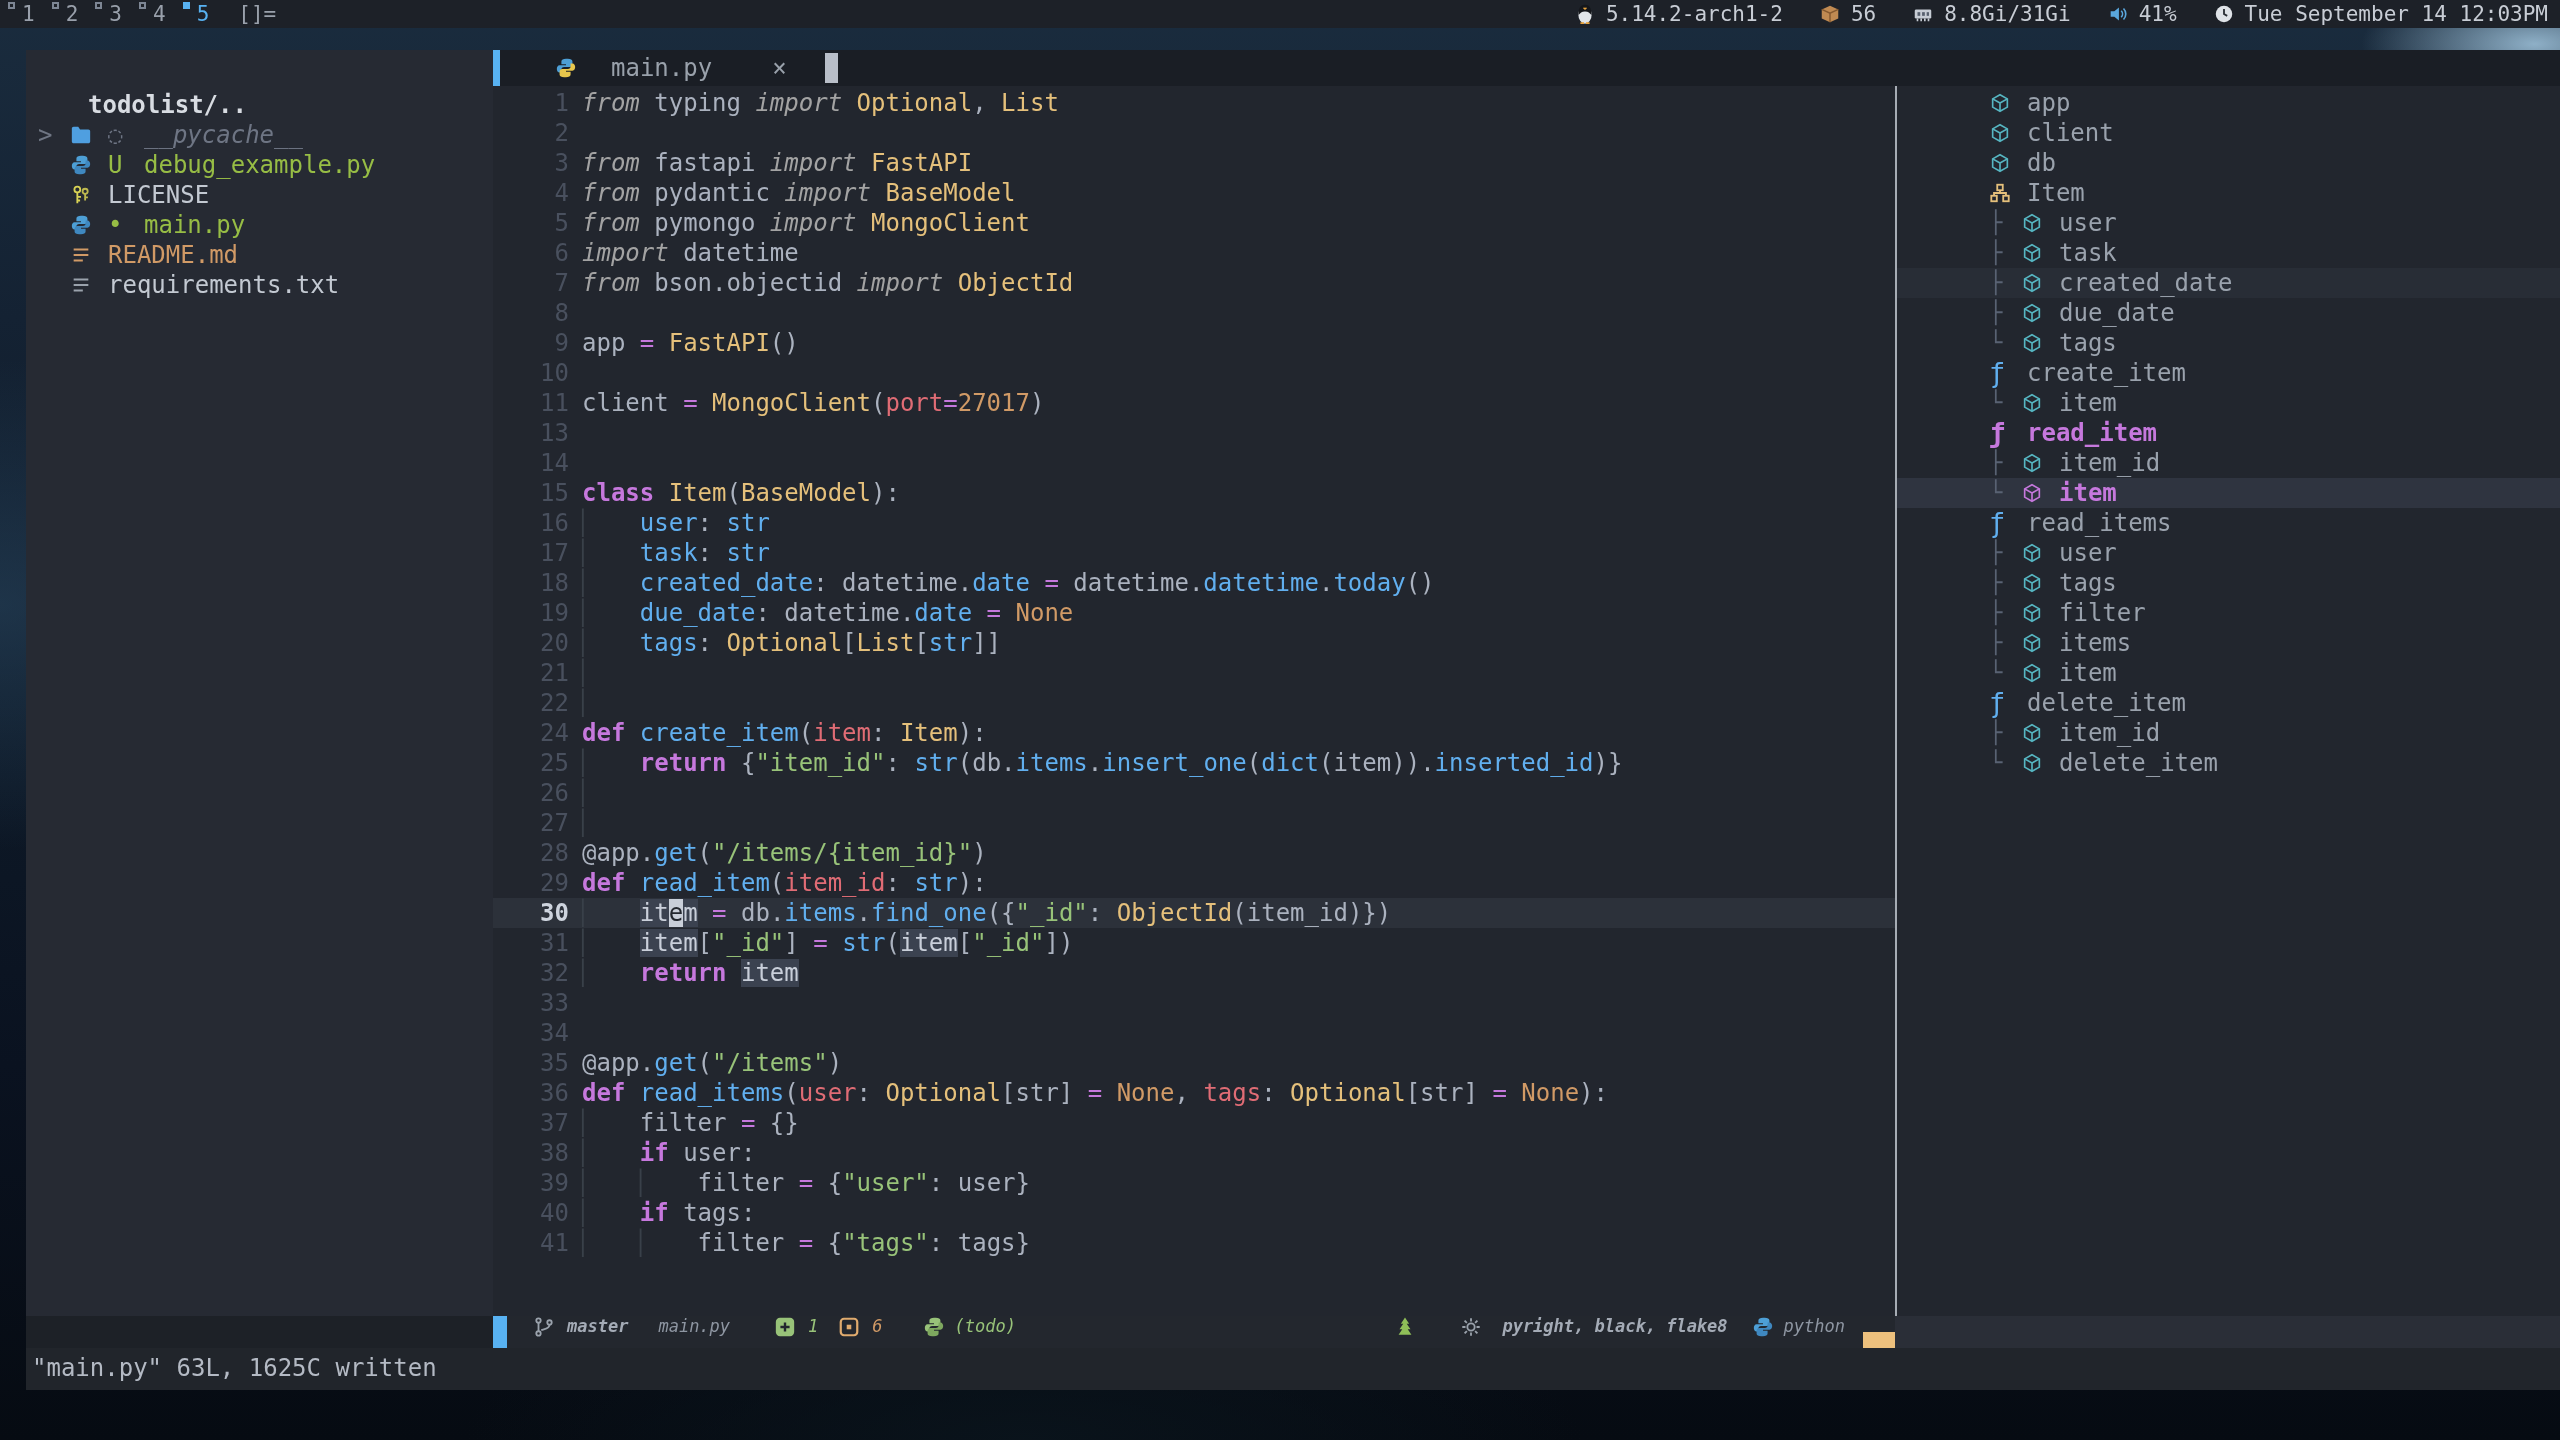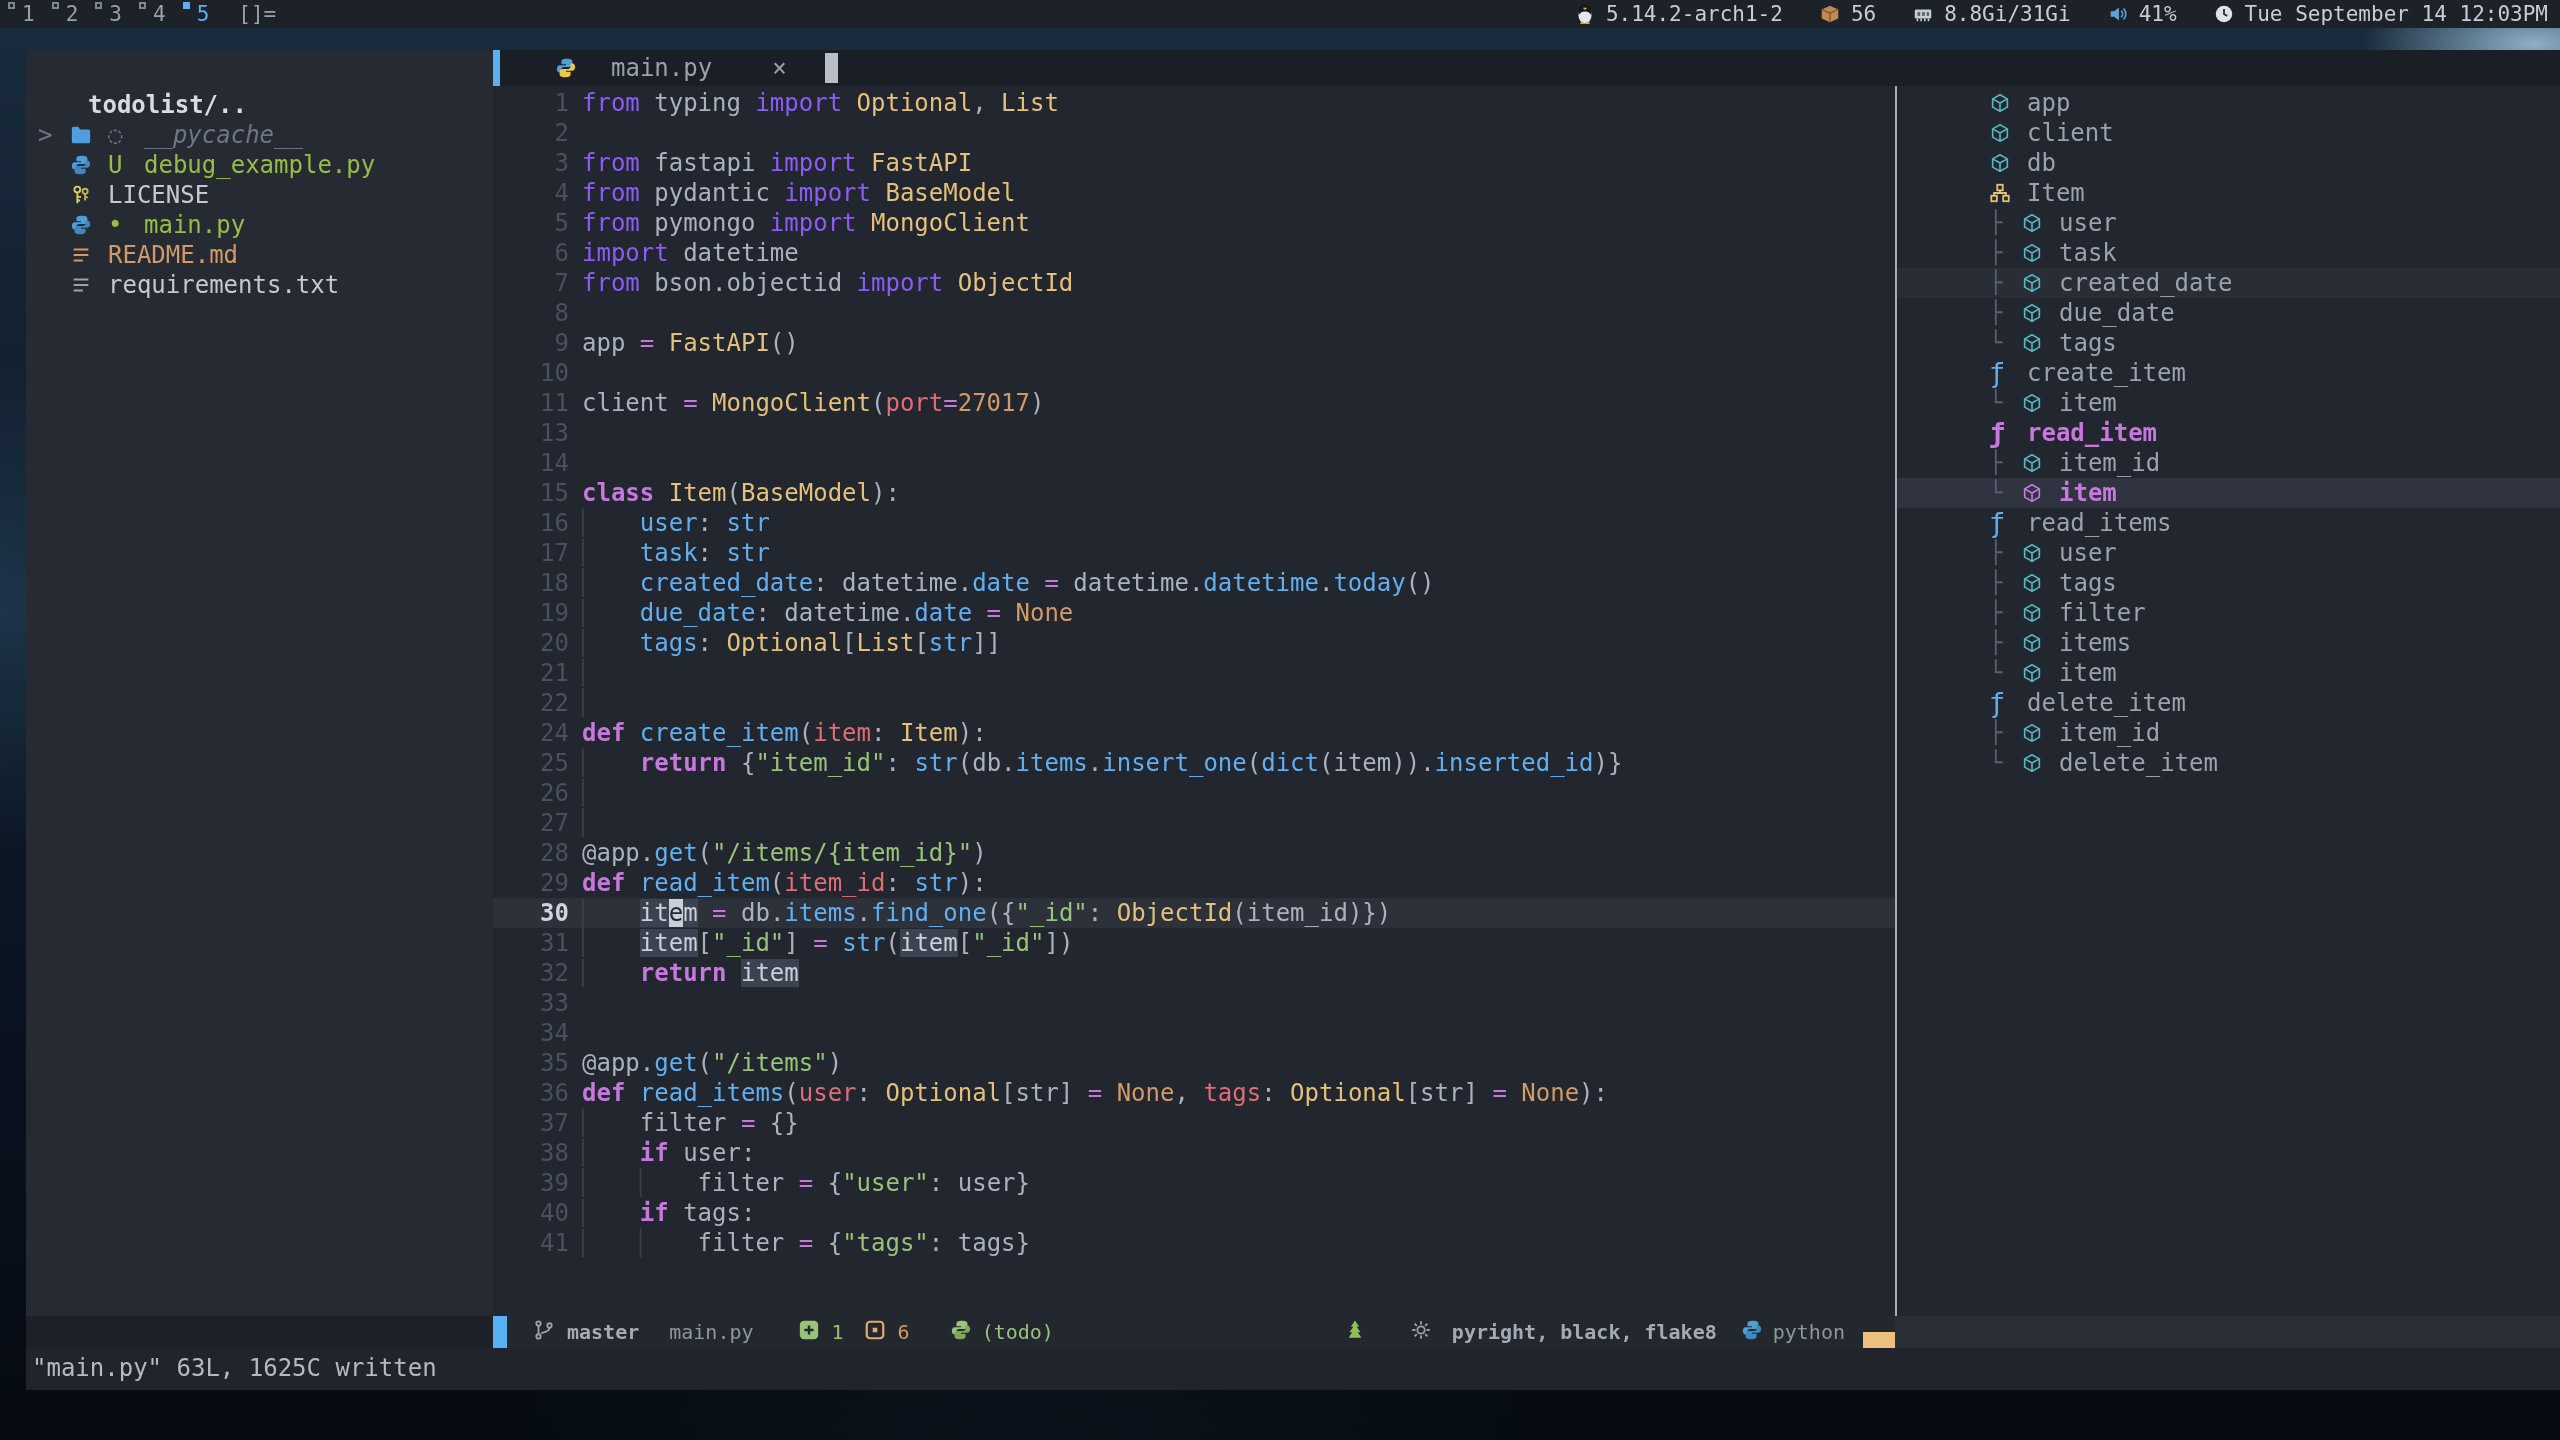--- a/index.html
+++ b/index.html
@@ -55,21 +55,21 @@
   .t-row.plain{color:#c3c9d2;}
 
   
   .pane-code{position:absolute;left:467px;top:36px;width:1402px;height:1230px;background:#22262e;
              box-sizing:border-box;padding-top:2px;overflow:hidden;}
   .cl{height:30px;line-height:30px;display:flex;white-space:pre;}
   .ln{flex:0 0 76px;text-align:right;color:#49505e;user-select:none;}
   .lc{padding-left:13px;color:#abb2bf;}
   .cl.cur-line{background:#2c313a;}
   .cl.cur-line .ln{color:#ced4de;font-weight:bold;}
-  .s-k{color:#8b5cf6;}      .s-kb{color:#c678dd;font-weight:bold;}
+  .s-k{color:#a3a3a3;font-style:italic;}      .s-kb{color:#c678dd;font-weight:bold;}
   .s-t{color:#e5c07b;}      .s-f{color:#61afef;}
   .s-p{color:#e06c75;}      .s-s{color:#98c379;}
   .s-n{color:#d19a66;}      .s-v{color:#abb2bf;}
   .s-op{color:#c678dd;}     .s-g{color:#394049;}
   .s-hl{background:#3b4250;color:#c9cfda;}
   .s-cur{background:#c9cfd9;color:#23272e;}
 
   
   .v-separator{position:absolute;left:1869px;top:36px;width:2px;height:1230px;background:#a6acb4;}
   .pane-outline{position:absolute;left:1871px;top:36px;right:0;height:1230px;background:#22262e;
@@ -81,21 +81,21 @@
   .o-icon.fn{color:#61afef;font-size:27px;line-height:22px;}
   .o-icon.cls{color:#e5c07b;}
   .o-row.focus{color:#c678dd;font-weight:bold;}
   .o-row.focus .o-icon{color:#c678dd;}
   .o-row.hover-row{background:#282d36;}
   .o-row.current-row{background:#2f3440;}
 
   
   .sl-tree{position:absolute;left:0;top:1266px;width:467px;height:32px;background:#1d2127;}
   .sl-main{position:absolute;left:467px;top:1266px;width:1402px;height:32px;background:#23272e;
-           display:flex;align-items:center;font-size:20px;color:#8e96a2;}
+           display:flex;align-items:flex-start;font-size:17px;color:#8e96a2;font-style:italic;}
   .sl-outline{position:absolute;left:1869px;top:1266px;right:0;height:32px;background:#2a2e37;}
   .sl-block{width:14px;height:32px;background:#58b2f2;flex:none;}
   .sl-main svg{width:22px;height:22px;}
   .ml10{margin-left:10px;} .ml12{margin-left:12px;} .ml20{margin-left:20px;}
   .ml26{margin-left:26px;} .ml30{margin-left:30px;} .ml40{margin-left:40px;} .ml44{margin-left:44px;}
   .sl-bold{font-weight:bold;color:#a4abb6;}
   .sl-green{color:#98c379;} .sl-orange{color:#d19a66;}
   .sl-spacer{flex:1;}
   .mr10{margin-right:10px;} .mr18{margin-right:18px;} .mr20{margin-right:20px;} .mr24{margin-right:24px;} .mr44{margin-right:44px;}
   .sl-progress{width:32px;height:16px;background:#edc07d;align-self:flex-end;flex:none;}

